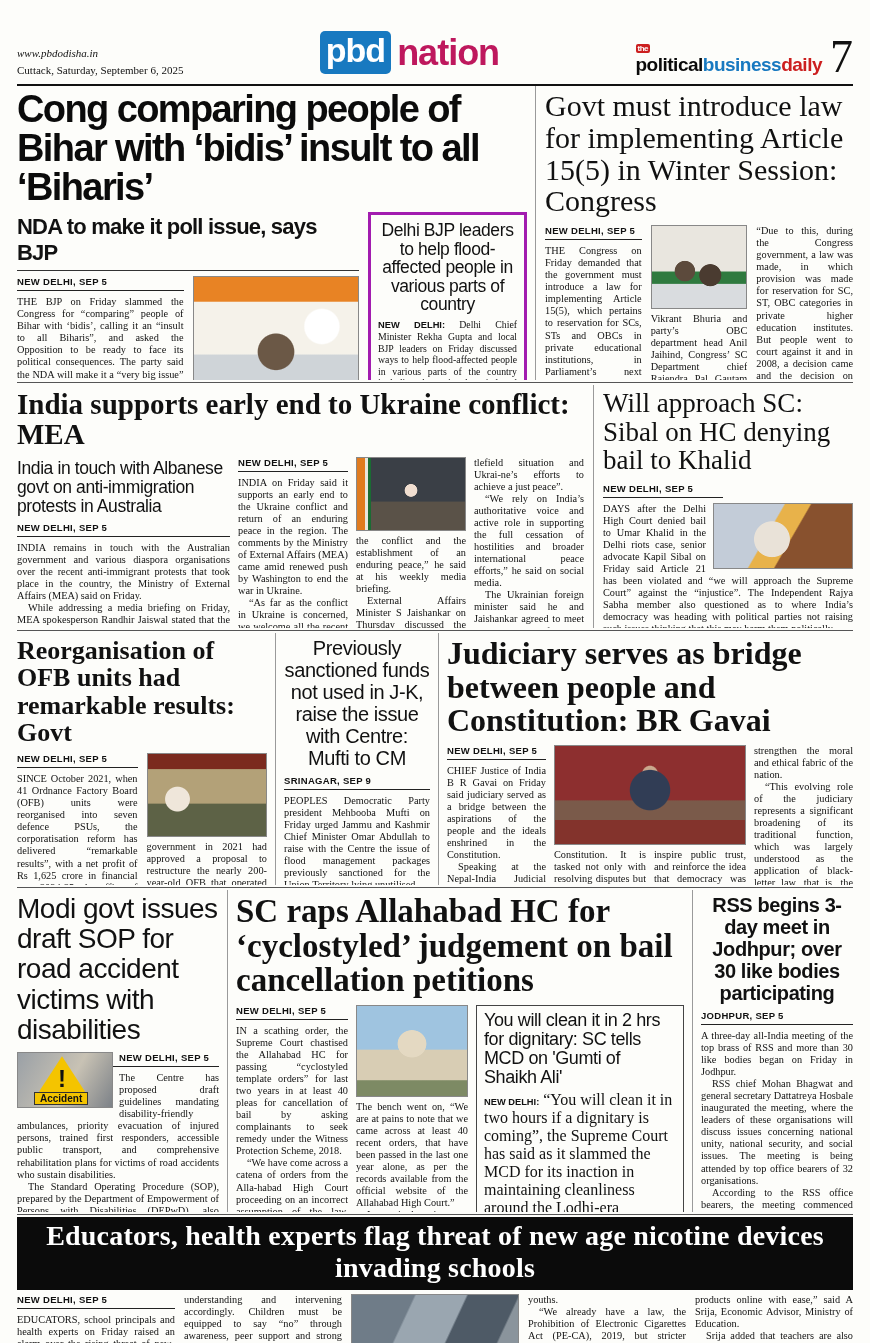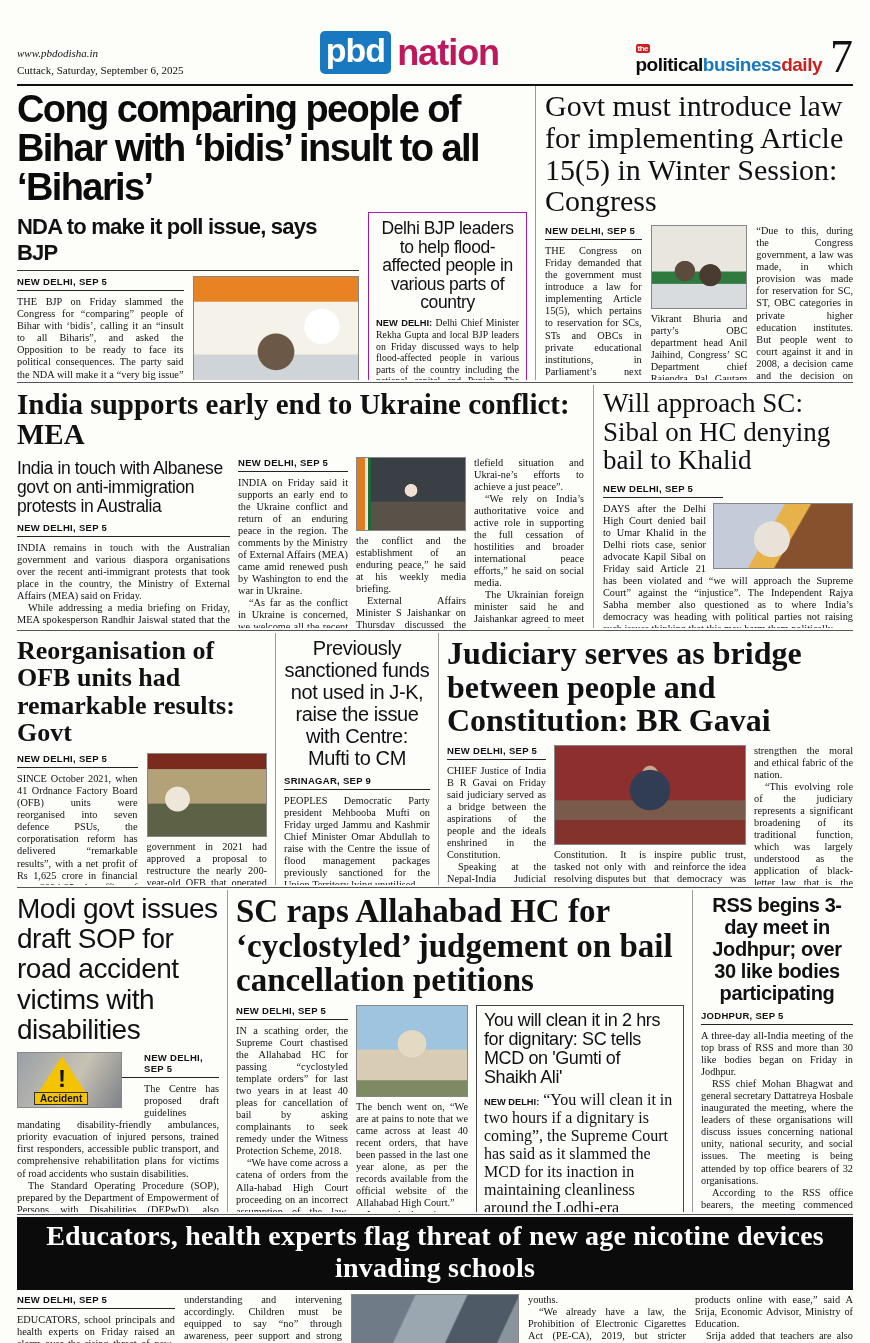--- a/index.html
+++ b/index.html
@@ -40,21 +40,21 @@
   .hl-serif { font-family:"Liberation Serif",serif; font-weight:400; font-size:30px; line-height:1.06; margin:4px 0 8px;}
   .hl-serif-b { font-family:"Liberation Serif",serif; font-weight:bold; font-size:29px; line-height:1.05; margin:4px 0 7px;}
   .hl-sans-med { font-family:"Liberation Sans",sans-serif; font-weight:400; font-size:28px; line-height:1.08; letter-spacing:-0.5px; margin:4px 0 7px;}
   .hl-sans-sm { font-family:"Liberation Sans",sans-serif; font-weight:400; font-size:20px; line-height:1.1; letter-spacing:-0.4px; text-align:center; margin:4px 0 6px;}
   
   .sec1 { height:294px; }
   .a-bidis { flex:0 0 518px; padding-right:8px;}
   .bidis-flex { display:flex; gap:9px; }
   .bidis-left { flex:0 0 342px; }
   .bidis-rule { border-top:1px solid #333; margin:3px 0 5px; }
-  .sidebox { border:1px solid #a21caf; padding:6px 7px; margin-bottom:5px; }
+  .sidebox { border:3px solid #a21caf; padding:6px 7px; margin-bottom:5px; }
   .sidebox h3 { font-family:"Liberation Sans",sans-serif; font-weight:400; font-size:17.5px; line-height:1.06; letter-spacing:-0.4px; text-align:center; margin-bottom:5px;}
   .sidebox .boxbody, .boxbody p { font-size:9.8px; line-height:1.18; text-align:justify;}
   .lead-in { font-weight:bold; font-family:"Liberation Sans",sans-serif; font-size:9.3px;}
   .a-art15 { flex:1; padding-left:9px; }
   
   .sec2 { height:243px; }
   .a-ukr { flex:0 0 576px; padding-right:9px;}
   .ukr-flex { display:flex; gap:8px;}
   .ukr-aus { flex:0 0 213px;}
   .ukr-sub { font-family:"Liberation Sans",sans-serif; font-weight:400; font-size:17.5px; line-height:1.1; letter-spacing:-0.4px; margin:2px 0 5px;}
@@ -66,21 +66,21 @@
   .a-mufti { flex:0 0 162px; padding:0 8px;}
   .a-gavai { flex:1; padding-left:8px;}
   .gavai-flex { display:flex; gap:8px; }
   .gavai-c1, .gavai-c4 { flex:0 0 99px; }
   .gavai-mid { flex:1; min-width:0;}
   
   .sec4 { height:322px; }
   .a-sop { flex:0 0 210px; padding-right:8px;}
   .a-scraps { flex:0 0 464px; padding:0 8px;}
   .a-rss { flex:1; padding-left:8px;}
-  .accident { float:left; width:105px; height:56px; margin:0 22px 2px 0; border:1px solid #888; position:relative; background:linear-gradient(120deg,#9aa0a6,#c8c2b4 55%,#7d8288); overflow:hidden;}
+  .accident { float:left; width:96px; height:56px; margin:0 6px 2px 0; border:1px solid #888; position:relative; background:linear-gradient(120deg,#9aa0a6,#c8c2b4 55%,#7d8288); overflow:hidden;}
   .tri { position:absolute; left:18px; top:3px; width:52px; height:40px; background:#f4c400; clip-path:polygon(50% 0,100% 100%,0 100%); }
   .tri:after { content:"!"; position:absolute; left:0; right:0; top:9px; text-align:center; font:bold 24px "Liberation Sans",sans-serif; color:#111;}
   .acc-label { position:absolute; left:16px; bottom:2px; background:#f4c400; border:1px solid #333; color:#111; font:bold 10px "Liberation Sans",sans-serif; padding:0 5px;}
   .scraps-flex { display:flex; gap:8px; }
   .scraps-c { flex:0 0 112px; }
   .scraps-right { flex:1; min-width:0; }
   .mcdbox { border:1px solid #444; padding:5px 7px; margin-bottom:5px;}
   .mcdbox h3 { font-family:"Liberation Sans",sans-serif; font-weight:400; font-size:18px; line-height:1.05; letter-spacing:-0.4px; text-align:left; margin-bottom:5px;}
   
   .sec5 { display:block; height:142px; }

